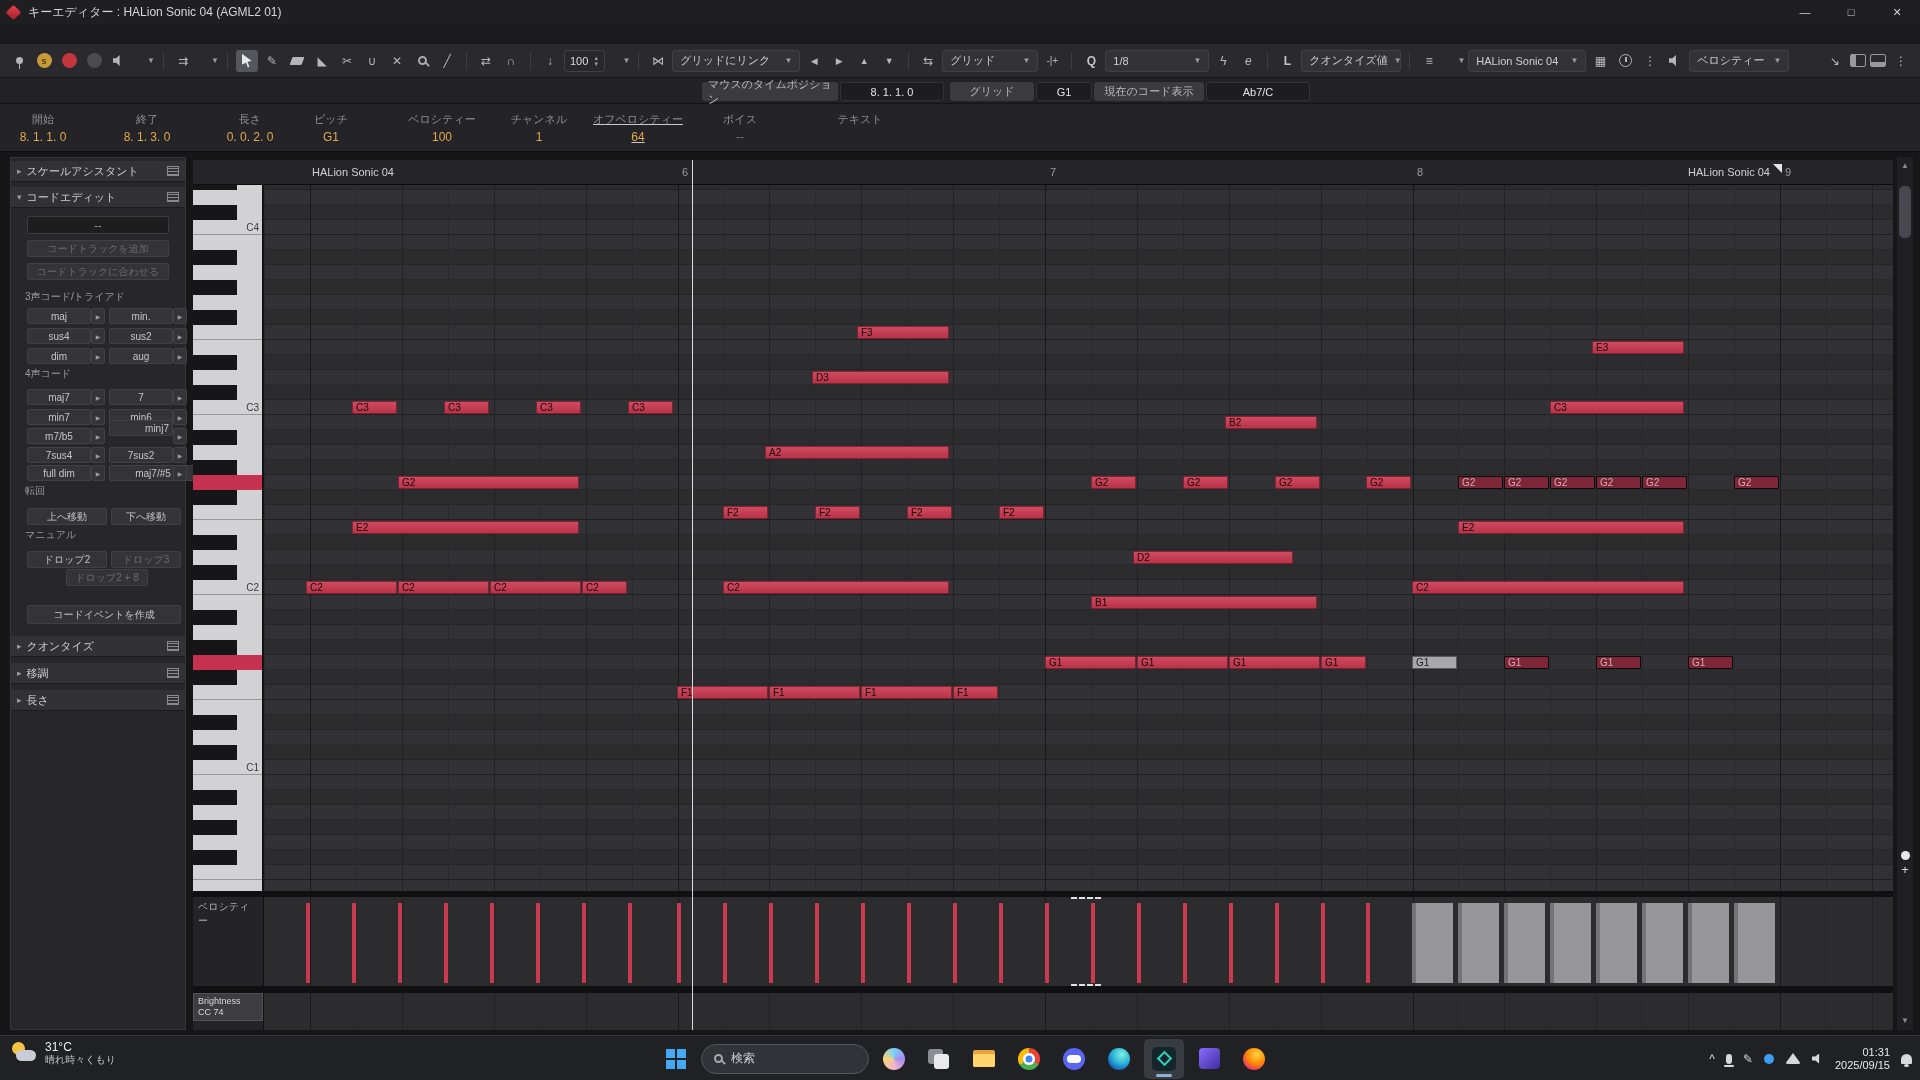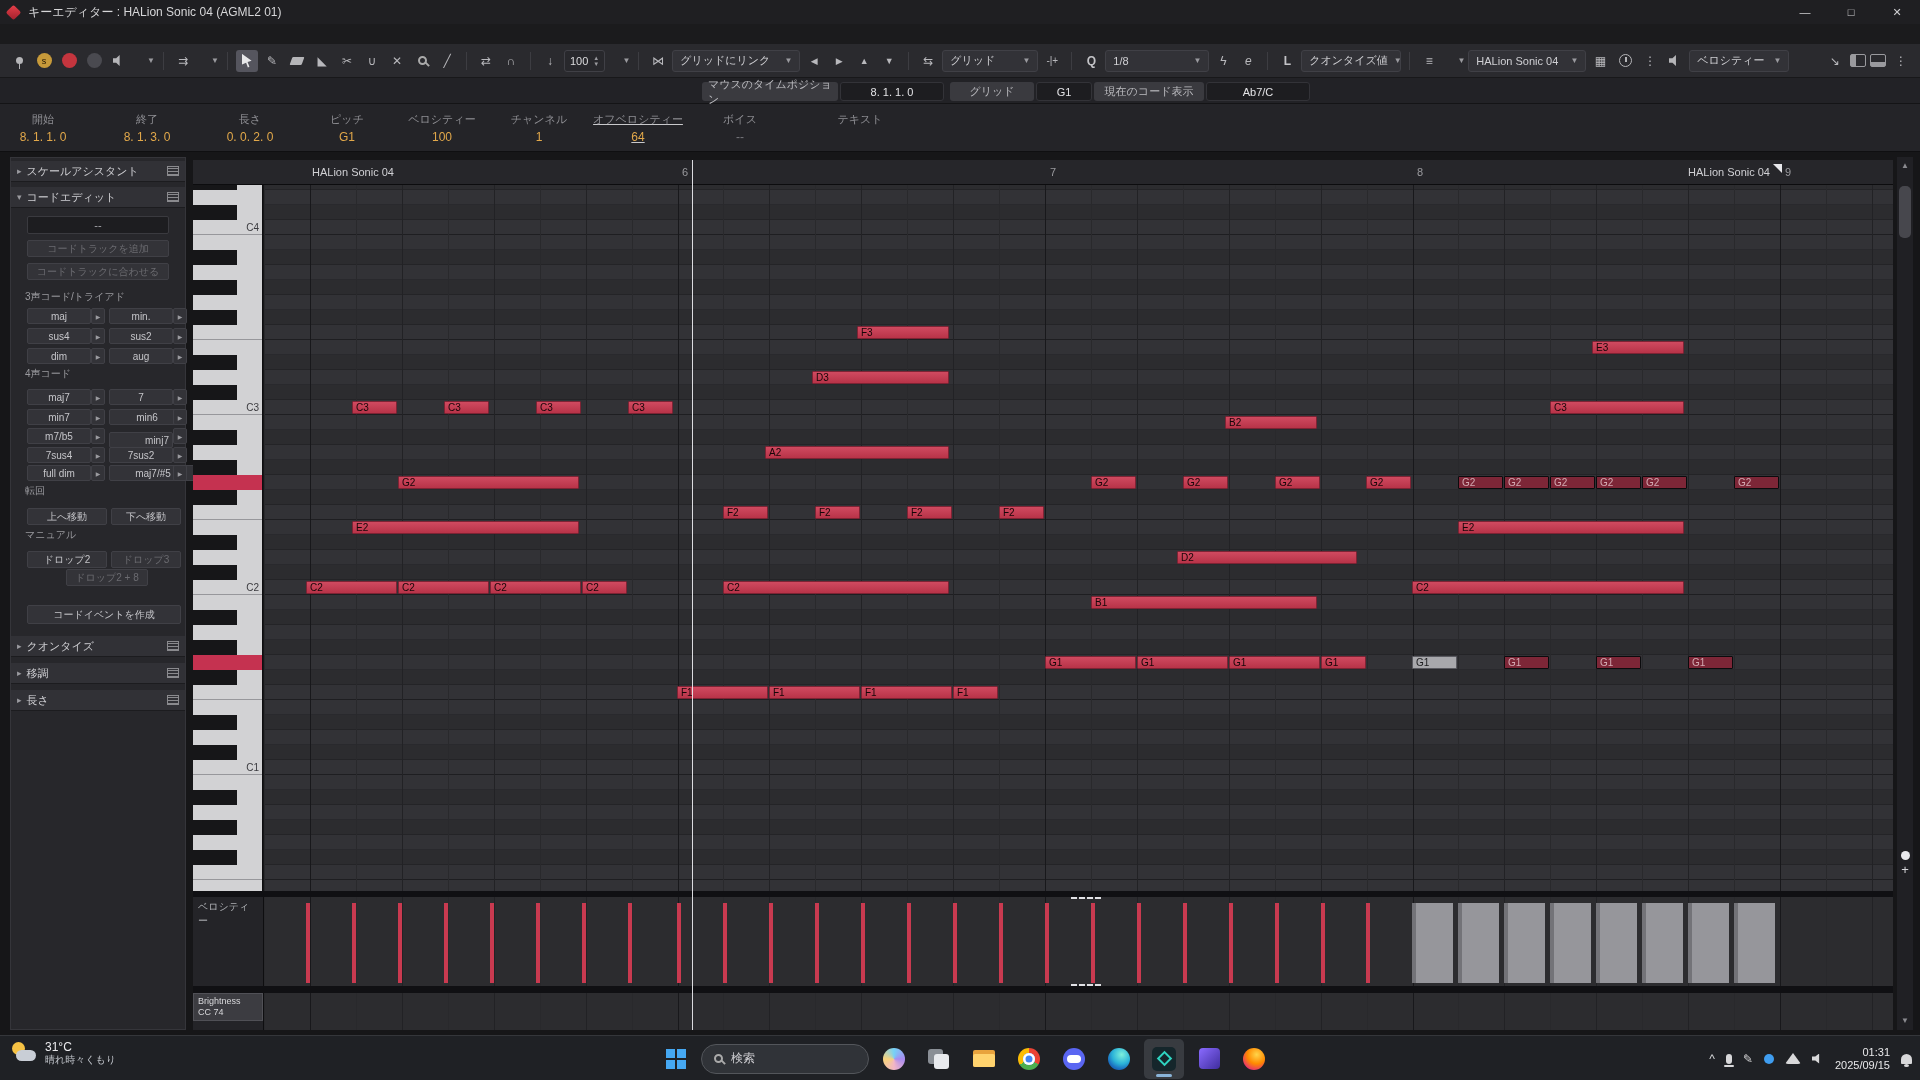--- a/index.html
+++ b/index.html
@@ -312,21 +312,21 @@
         <div class="ifv">8. 1. 1. 0</div>
       </div>
       <div class="ifc" style="left: 85px;">
         <div class="ifl">終了</div>
         <div class="ifv">8. 1. 3. 0</div>
       </div>
       <div class="ifc" style="left: 188px;">
         <div class="ifl">長さ</div>
         <div class="ifv">0. 0. 2. 0</div>
       </div>
-      <div class="ifc" style="left: 285px;">
+      <div class="ifc" style="left: 269px;">
         <div class="ifl">ピッチ</div>
         <div class="ifv">G1</div>
       </div>
       <div class="ifc" style="left: 380px;">
         <div class="ifl">ベロシティー</div>
         <div class="ifv">100</div>
       </div>
       <div class="ifc" style="left: 477px;">
         <div class="ifl">チャンネル</div>
         <div class="ifv">1</div>
@@ -397,25 +397,25 @@
       <div class="cbtn" style="left: 16px; top: 190px; width: 64px;">dim</div>
       <div class="cbtn carr" style="left: 80px; top: 190px;">▶</div>
       <div class="cbtn" style="left: 98px; top: 190px; width: 64px;">aug</div>
       <div class="cbtn carr" style="left: 162px; top: 190px;">▶</div>
       <div class="cbtn" style="left: 16px; top: 231px; width: 64px;">maj7</div>
       <div class="cbtn carr" style="left: 80px; top: 231px;">▶</div>
       <div class="cbtn" style="left: 98px; top: 231px; width: 64px;">7</div>
       <div class="cbtn carr" style="left: 162px; top: 231px;">▶</div>
       <div class="cbtn" style="left: 16px; top: 251px; width: 64px;">min7</div>
       <div class="cbtn carr" style="left: 80px; top: 251px;">▶</div>
-      <div class="cbtn" style="left: 98px; top: 251px; width: 76px;">min6</div>
+      <div class="cbtn" style="left: 98px; top: 251px; width: 64px;">min6</div>
       <div class="cbtn carr" style="left: 162px; top: 251px;">▶</div>
       <div class="cbtn" style="left: 16px; top: 270px; width: 64px;">m7/b5</div>
       <div class="cbtn carr" style="left: 80px; top: 270px;">▶</div>
-      <div class="cbtn" style="left: 98px; top: 274px; width: 64px; padding-left: 32px;">minj7</div>
+      <div class="cbtn" style="left: 98px; top: 262px; width: 64px; padding-left: 32px;">minj7</div>
       <div class="cbtn carr" style="left: 162px; top: 270px;">▶</div>
       <div class="cbtn" style="left: 16px; top: 289px; width: 64px;">7sus4</div>
       <div class="cbtn carr" style="left: 80px; top: 289px;">▶</div>
       <div class="cbtn" style="left: 98px; top: 289px; width: 64px;">7sus2</div>
       <div class="cbtn carr" style="left: 162px; top: 289px;">▶</div>
       <div class="cbtn" style="left: 16px; top: 307px; width: 64px;">full dim</div>
       <div class="cbtn carr" style="left: 80px; top: 307px;">▶</div>
       <div class="cbtn" style="left: 98px; top: 307px; width: 88px;">maj7/#5</div>
       <div class="cbtn carr" style="left: 162px; top: 307px;">▶</div>
     </div>
@@ -599,21 +599,21 @@
       <div class="note normal" style="left: 593px; top: 141px; width: 92px;">F3</div>
       <div class="note normal" style="left: 781px; top: 471px; width: 91px;">G1</div>
       <div class="note normal" style="left: 873px; top: 471px; width: 91px;">G1</div>
       <div class="note normal" style="left: 965px; top: 471px; width: 91px;">G1</div>
       <div class="note normal" style="left: 1057px; top: 471px; width: 45px;">G1</div>
       <div class="note normal" style="left: 827px; top: 291px; width: 45px;">G2</div>
       <div class="note normal" style="left: 919px; top: 291px; width: 45px;">G2</div>
       <div class="note normal" style="left: 1011px; top: 291px; width: 45px;">G2</div>
       <div class="note normal" style="left: 1102px; top: 291px; width: 45px;">G2</div>
       <div class="note normal" style="left: 827px; top: 411px; width: 226px;">B1</div>
-      <div class="note normal" style="left: 869px; top: 366px; width: 180px; margin-left: 44px;">D2</div>
+      <div class="note normal" style="left: 869px; top: 366px; width: 160px;">D2</div>
       <div class="note normal" style="left: 961px; top: 231px; width: 92px;">B2</div>
       <div class="note muted" style="left: 1148px; top: 471px; width: 45px;">G1</div>
       <div class="note selected" style="left: 1240px; top: 471px; width: 45px;">G1</div>
       <div class="note selected" style="left: 1332px; top: 471px; width: 45px;">G1</div>
       <div class="note selected" style="left: 1424px; top: 471px; width: 45px;">G1</div>
       <div class="note selected" style="left: 1194px; top: 291px; width: 45px;">G2</div>
       <div class="note selected" style="left: 1240px; top: 291px; width: 45px;">G2</div>
       <div class="note selected" style="left: 1286px; top: 291px; width: 45px;">G2</div>
       <div class="note selected" style="left: 1332px; top: 291px; width: 45px;">G2</div>
       <div class="note selected" style="left: 1378px; top: 291px; width: 45px;">G2</div>

